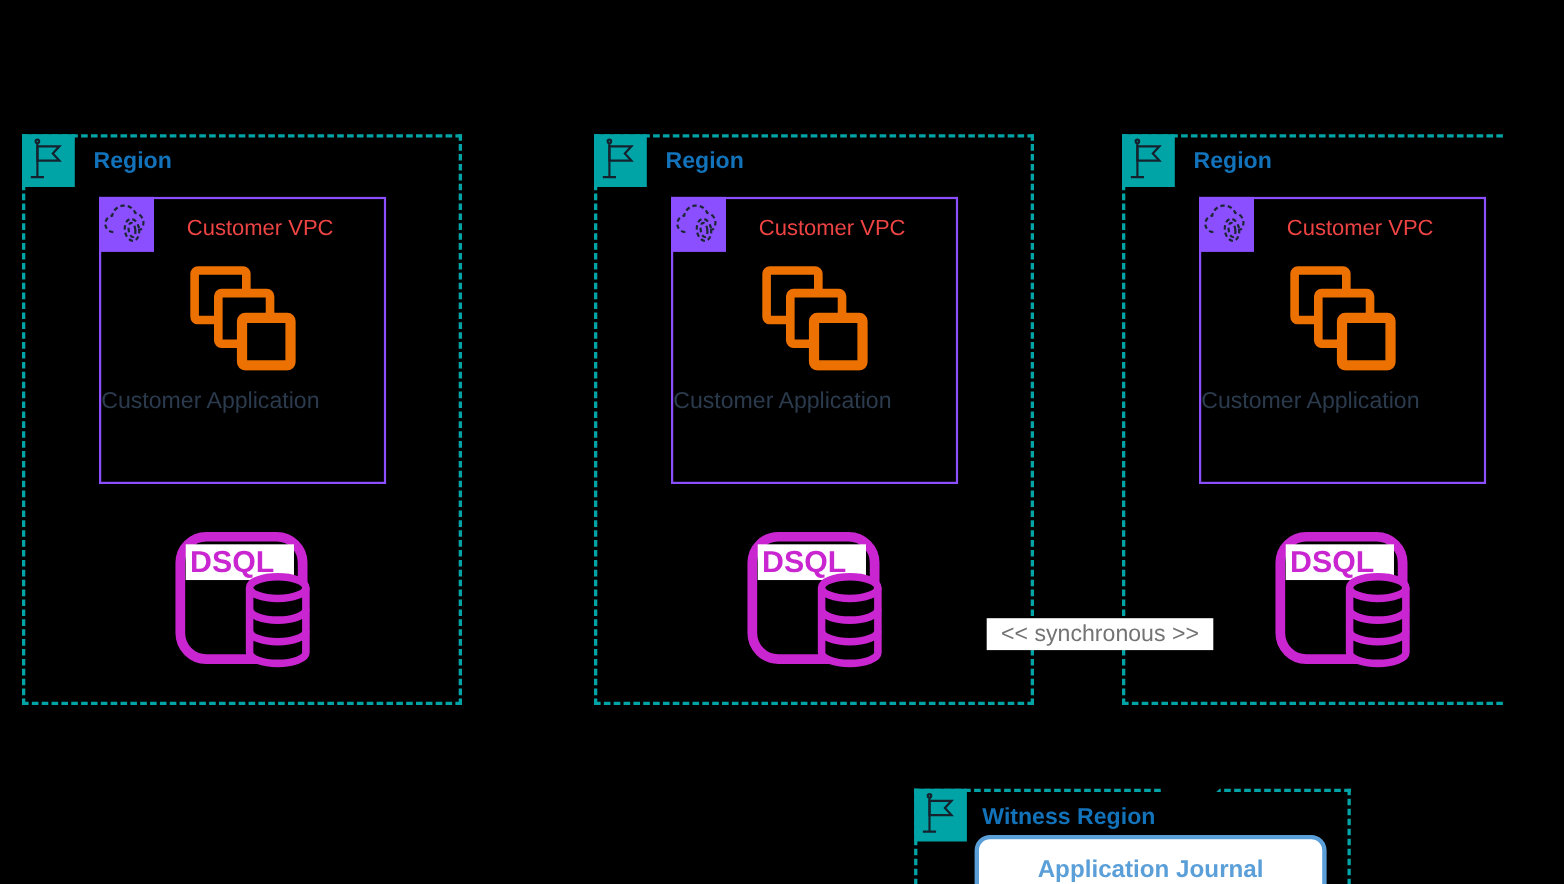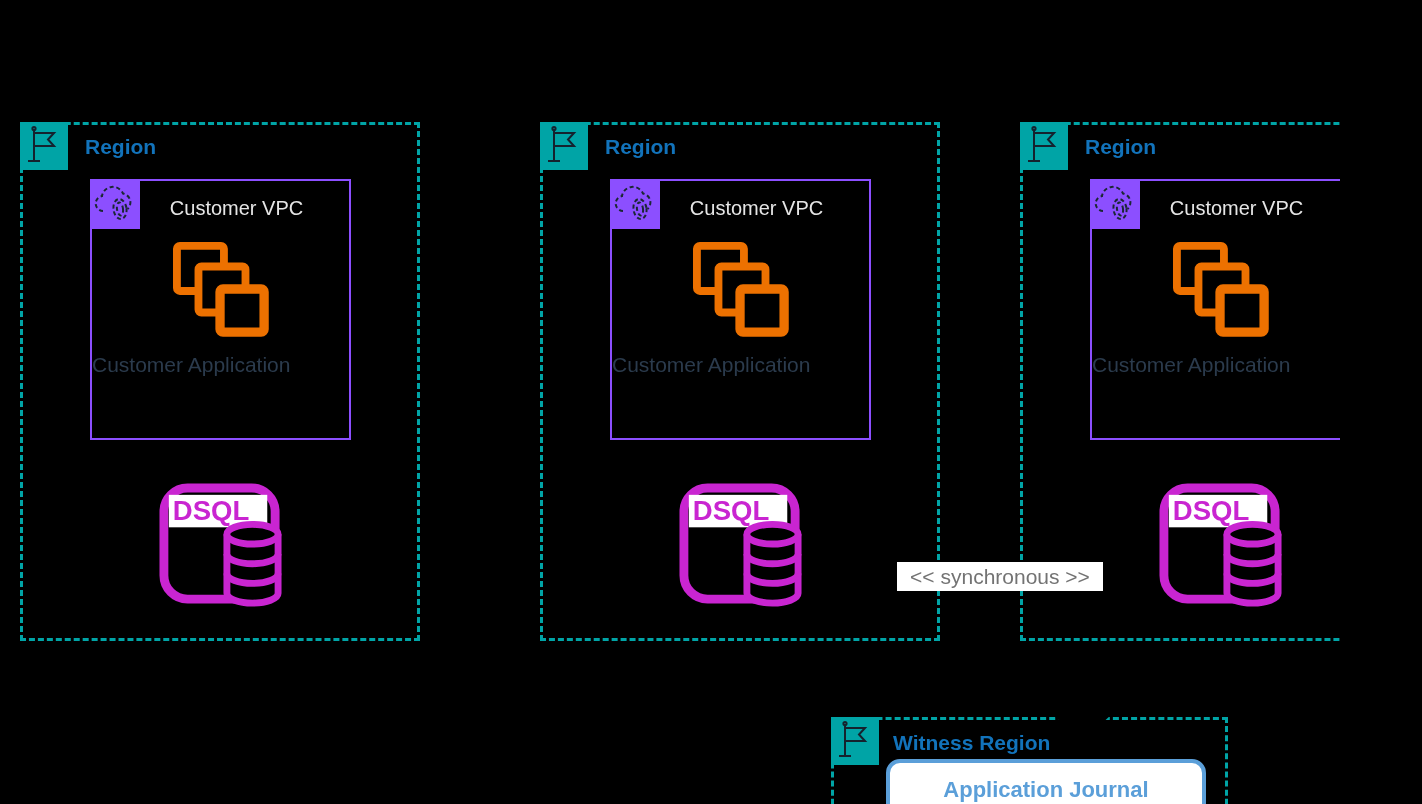--- a/index.html
+++ b/index.html
@@ -1,18 +1,18 @@
 <!DOCTYPE html>
 <html><head>
 <meta charset="utf-8">
 <style>
   html,body{margin:0;padding:0;background:#000;}
   #canvas{
     position:relative;width:1340px;height:804px;background:#000000;
-    font-family:"Liberation Sans", sans-serif;overflow:hidden;
+    font-family:"Liberation Sans", sans-serif;overflow:hidden;padding-left:28px;
   }
   
   .region{
     position:absolute;top:122px;width:400px;height:519px;
     border:3px dashed #00A4A6;box-sizing:border-box;
   }
   .region.r1{left:20px;} .region.r2{left:540px;} .region.r3{left:1020px;}
   .flag-badge{
     position:absolute;left:-3px;top:-3px;width:48px;height:48px;
     background:#00A4A6;display:flex;align-items:center;justify-content:center;
@@ -25,21 +25,21 @@
   .vpc{
     position:absolute;left:67px;top:54px;width:261px;height:261px;
     border:2px solid #8C4FFF;box-sizing:border-box;
   }
   .vpc-badge{
     position:absolute;left:-2px;top:-2px;width:50px;height:50px;background:#8C4FFF;
     display:flex;align-items:center;justify-content:center;
   }
   .vpc-label{
     position:absolute;left:48px;right:16px;top:16px;text-align:center;
-    font-size:20px;font-weight:500;color:#e5e5e5;white-space:nowrap;
+    font-size:20px;font-weight:500;color:#ef4444;white-space:nowrap;
   }
   .app-icon{position:absolute;left:50%;top:60px;transform:translateX(-50%);}
   .app-label{
     position:absolute;left:0;right:0;top:172px;text-align:left;
     font-size:21px;font-weight:500;color:#2B3B4D;white-space:nowrap;
   }
   
   .dsql-icon{position:absolute;left:136px;top:357px;}
   
   .sync-label{

